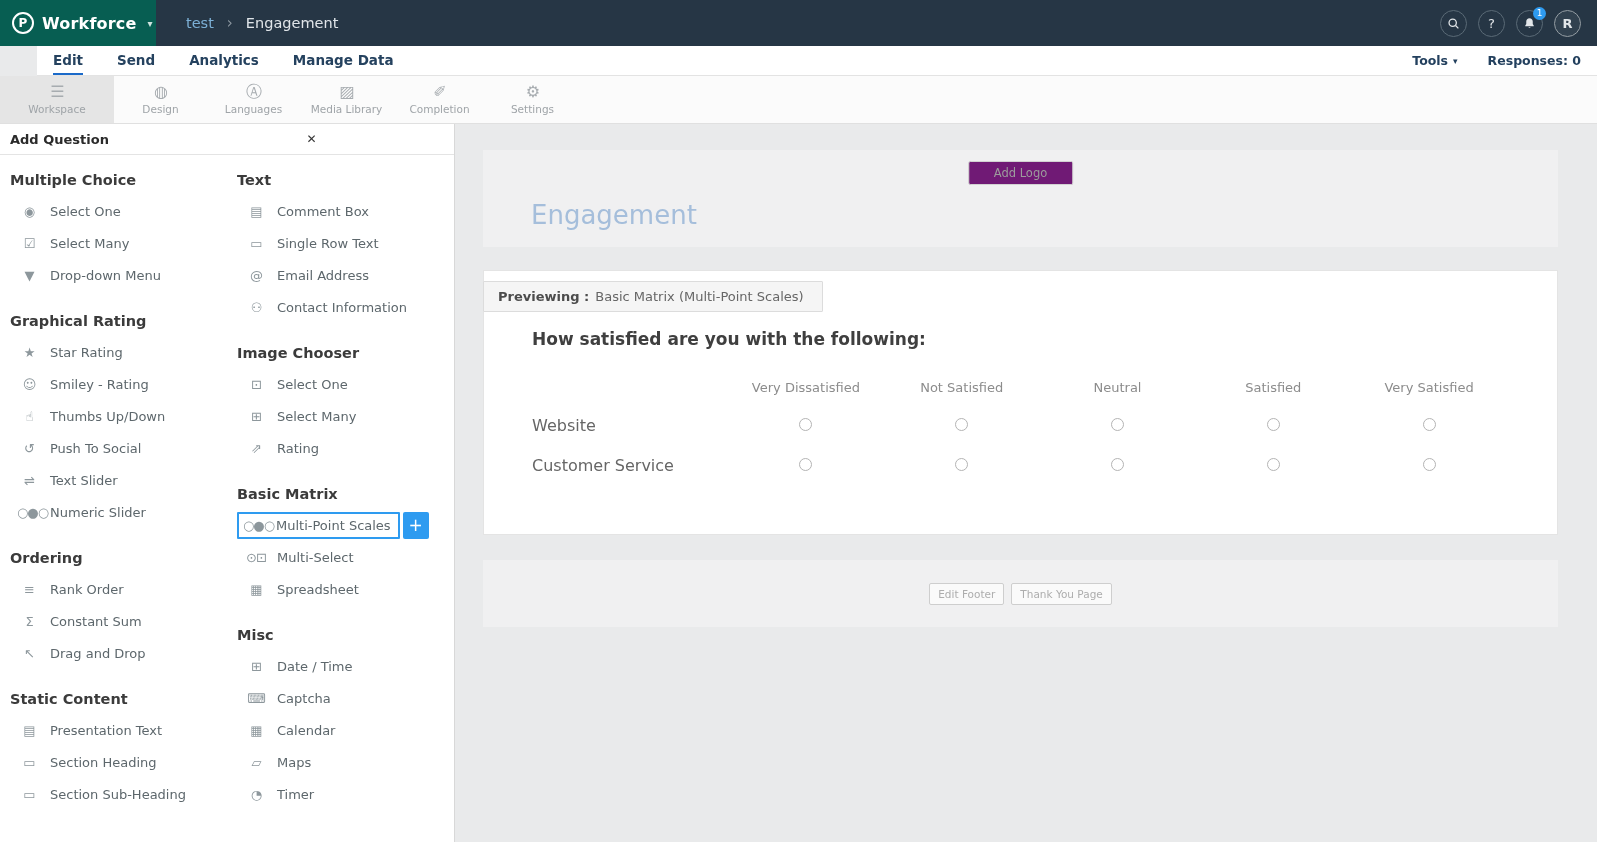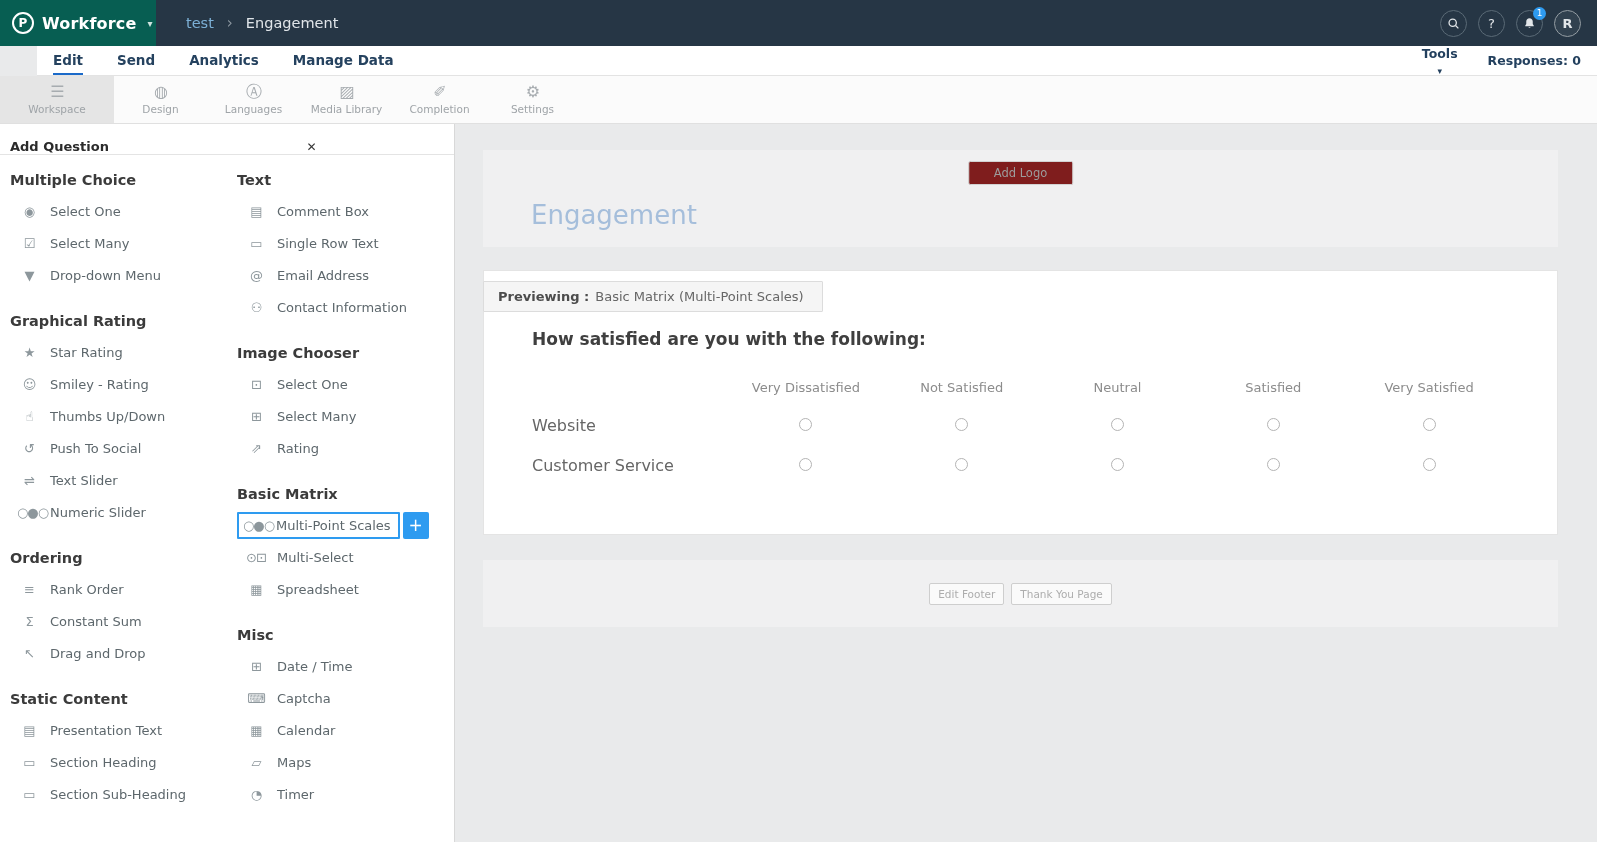--- a/index.html
+++ b/index.html
@@ -20,34 +20,34 @@
   .tb-circle { width:27px; height:27px; border-radius:50%; border:1.5px solid #5a6a76; background:transparent; color:#e2e6e9; display:flex; align-items:center; justify-content:center; position:relative; cursor:pointer; font-size:13px; font-family:"DejaVu Sans", sans-serif; }
   .tb-badge { position:absolute; top:-4px; right:-4px; min-width:13px; height:13px; border-radius:7px; background:#2e9bf0; color:#fff; font-size:9px; line-height:13px; text-align:center; padding:0 2px; }
   .avatar { background:#31414f; border:1.5px solid #949da3; font-weight:bold; }
 
   
   .mainnav { position:absolute; top:46px; left:0; right:0; height:30px; background:#fff; border-bottom:1px solid #e3e3e3; display:flex; align-items:stretch; padding:0 16px; z-index:8;margin-left:37px; }
   .nav-tabs { display:flex; gap:34px; }
   .nav-tab { display:flex; align-items:center; font-size:13.5px; font-weight:600; color:#25425f; cursor:pointer; border-bottom:2px solid transparent; padding-top:1px; }
   .nav-tab.active { border-bottom-color:#1b6ac9; }
   .nav-right { margin-left:auto; display:flex; align-items:center; gap:30px; font-size:12.5px; color:#23405e; }
-  .tools { cursor:pointer; font-weight:600; display:flex; align-items:center; gap:5px;flex-direction:column; }
+  .tools { cursor:pointer; font-weight:600; display:flex; align-items:center; gap:5px; }
   .tools-caret { font-size:9px; color:#23405e; }
   .responses { font-weight:600; }
 
   
   .toolbar-row { position:absolute; top:76px; left:0; right:0; height:48px; background:#fbfbfb; border-bottom:1px solid #e0e0e0; display:flex; align-items:stretch; z-index:7; }
   .tool { width:93px; display:flex; flex-direction:column; align-items:center; justify-content:center; gap:3px; cursor:pointer; }
   .tool.active { background:#e5e5e5; width:114px; }
   .ticon { font-size:16px; color:#a7acb0; line-height:1; letter-spacing:-1px; }
   .tlabel { font-size:10.5px; color:#9fa4a8; }
 
   
   .panel { position:absolute; top:124px; left:0; width:455px; bottom:0; background:#fff; border-right:1px solid #d8d8d8; overflow:hidden; z-index:6; }
-  .panel-header { height:31px; border-bottom:1px solid #e4e4e4; display:flex; align-items:flex-end; }
+  .panel-header { height:31px; border-bottom:1px solid #e4e4e4; display:flex; align-items:center; }
   .panel-title { width:169px; display:flex; align-items:center; padding-left:10px; font-size:13px; font-weight:bold; color:#2b2b2b; }
   .panel-tabs { display:flex; border-left:1px solid #e4e4e4; }
   .ptab { width:82px; display:flex; align-items:center; justify-content:center; font-size:11.5px; letter-spacing:.4px; color:#555; cursor:pointer; border-bottom:2px solid transparent; }
   .ptab.active { color:#1b6ac9; border-bottom-color:#1b6ac9; }
   .panel-close { flex:1; display:flex; align-items:center; justify-content:center; color:#333; font-size:12px; cursor:pointer; }
   .panel-body { position:absolute; top:31px; left:0; right:0; bottom:0; overflow:hidden;padding-left:36px; }
   .qcol { position:absolute; top:0; }
   .qcol1 { left:10px; width:218px; }
   .qcol2 { left:237px; width:214px; }
   .qheading { font-size:14.5px; font-weight:600; color:#3b3b3b; margin:22px 0 7px 0; }
@@ -56,21 +56,21 @@
   .qicon { width:24px; flex:0 0 24px; text-align:center; color:#8d979c; font-size:13px; letter-spacing:-1px; }
   .qlabel { white-space:nowrap; }
   .selected-wrap { padding-left:0; gap:3px; }
   .selected-box { display:flex; align-items:center; gap:9px; border:2px solid #2e9bf0; height:27px; padding:0 7px 0 4px; border-radius:1px; }
   .plus-btn { width:26px; height:27px; background:#2e9bf0; color:#fff; border:none; font-size:17px; line-height:1; cursor:pointer; border-radius:2px; display:flex; align-items:center; justify-content:center; padding:0; font-family:"DejaVu Sans", sans-serif; }
 
   
   .canvas { position:absolute; top:124px; left:456px; right:0; bottom:0; background:#e9eaeb; overflow:hidden; }
   .preview-wrap { position:absolute; left:27px; top:0; width:1075px; bottom:0; }
   .band-header { position:absolute; top:26px; left:0; right:0; height:97px; background:#f0f0f1; }
-  .add-logo-btn { position:absolute; top:11px; left:50%; transform:translateX(-50%); background:#7f1d1d; border:1px solid #d2d2d2; color:#9c9c9c; font-size:11.5px; padding:4px 25px; border-radius:2px; cursor:pointer; font-family:"DejaVu Sans", sans-serif; }
+  .add-logo-btn { position:absolute; top:11px; left:50%; transform:translateX(-50%); background:#701a75; border:1px solid #d2d2d2; color:#9c9c9c; font-size:11.5px; padding:4px 25px; border-radius:2px; cursor:pointer; font-family:"DejaVu Sans", sans-serif; }
   .survey-title { position:absolute; left:48px; top:50px; font-size:26px; color:#a5bedb; cursor:text; }
   .preview-tab { position:absolute; top:157px; left:0; height:31px; background:#f5f5f5; border:1px solid #dcdcdc; display:flex; align-items:center; padding:0 18px 0 14px; font-size:13px; z-index:2; border-radius:1px; }
   .preview-tab .plabel { font-weight:bold; color:#4c4c4c; margin-right:6px; }
   .preview-tab .pvalue { color:#666; }
   .qcard { position:absolute; top:146px; left:0; width:100%; height:265px; background:#fff; border:1px solid #e4e4e4; }
   .question-title { position:absolute; left:48px; top:58px; font-size:17px; font-weight:bold; color:#3f3f3f; cursor:pointer; }
   .matrix { position:absolute; left:48px; right:50px; top:98px; }
   .mrow { display:grid; grid-template-columns:196px repeat(5,1fr); align-items:center; height:40px; }
   .mrow.mhead { height:36px; }
   .mcol { text-align:center; color:#8c8c8c; font-size:13px; }

